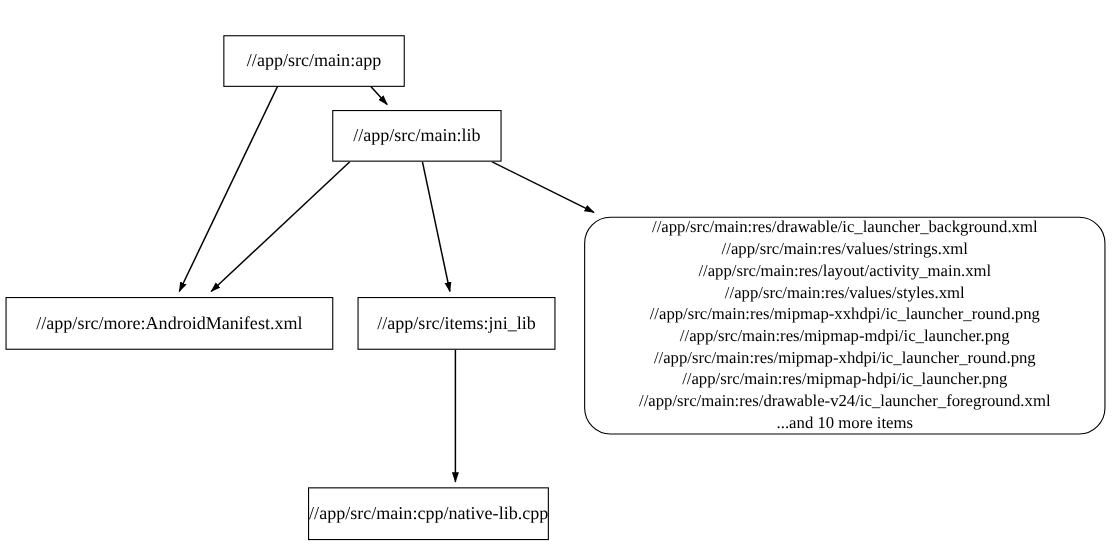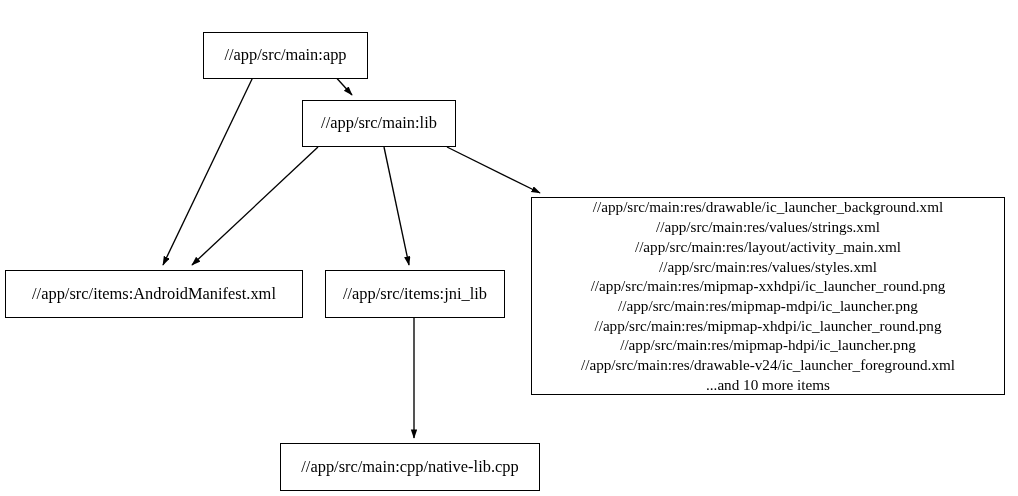--- a/index.html
+++ b/index.html
@@ -44,32 +44,33 @@
     width: 100%;
     text-align: center;
     white-space: pre;
   }
   .node-single .node-label {
     font-size: 16.4px;
     letter-spacing: 0.01px;
   }
   .node-multi {
     align-items: center;
+    border-radius: 24px;
   }
   .node-multi .node-label {
     font-size: 15.2px;
     line-height: 19.7px;
   }
   
   #node-app      { left: 203px; top: 5px;   width: 165px; height: 47px; margin-top: 27px; }
   #node-lib      { left: 302px; top: 100px; width: 154px; height: 47px; }
   #node-manifest { left: 5px;   top: 270px; width: 298px; height: 48px; }
   #node-jnilib   { left: 325px; top: 270px; width: 180px; height: 48px; }
   #node-res      { left: 531px; top: 197px; width: 474px; height: 198px; }
-  #node-nativelib{ left: 280px; top: 443px; width: 260px; height: 48px; }
+  #node-nativelib{ left: 280px; top: 443px; width: 219px; height: 48px; }
 </style>
 </head>
 <body>
 
 <div id="graph-canvas">
 
   <svg id="edge-layer" viewBox="0 0 1018 496" width="1018" height="496" xmlns="http://www.w3.org/2000/svg">
     <defs>
       <marker id="arrowhead" markerWidth="10" markerHeight="10" refX="8.6" refY="3.2" orient="auto" markerUnits="userSpaceOnUse">
         <path d="M0,0 L9.4,3.2 L0,6.4 z" fill="#000000"></path>
@@ -103,21 +104,21 @@
 
   <div class="node node-single" id="node-app">
     <span class="node-label">//app/src/main:app</span>
   </div>
 
   <div class="node node-single" id="node-lib">
     <span class="node-label">//app/src/main:lib</span>
   </div>
 
   <div class="node node-single" id="node-manifest">
-    <span class="node-label">//app/src/items:AndroidManifest.xml</span>
+    <span class="node-label">//app/src/more:AndroidManifest.xml</span>
   </div>
 
   <div class="node node-single" id="node-jnilib">
     <span class="node-label">//app/src/items:jni_lib</span>
   </div>
 
   <div class="node node-multi" id="node-res">
     <span class="node-label">//app/src/main:res/drawable/ic_launcher_background.xml
 //app/src/main:res/values/strings.xml
 //app/src/main:res/layout/activity_main.xml

